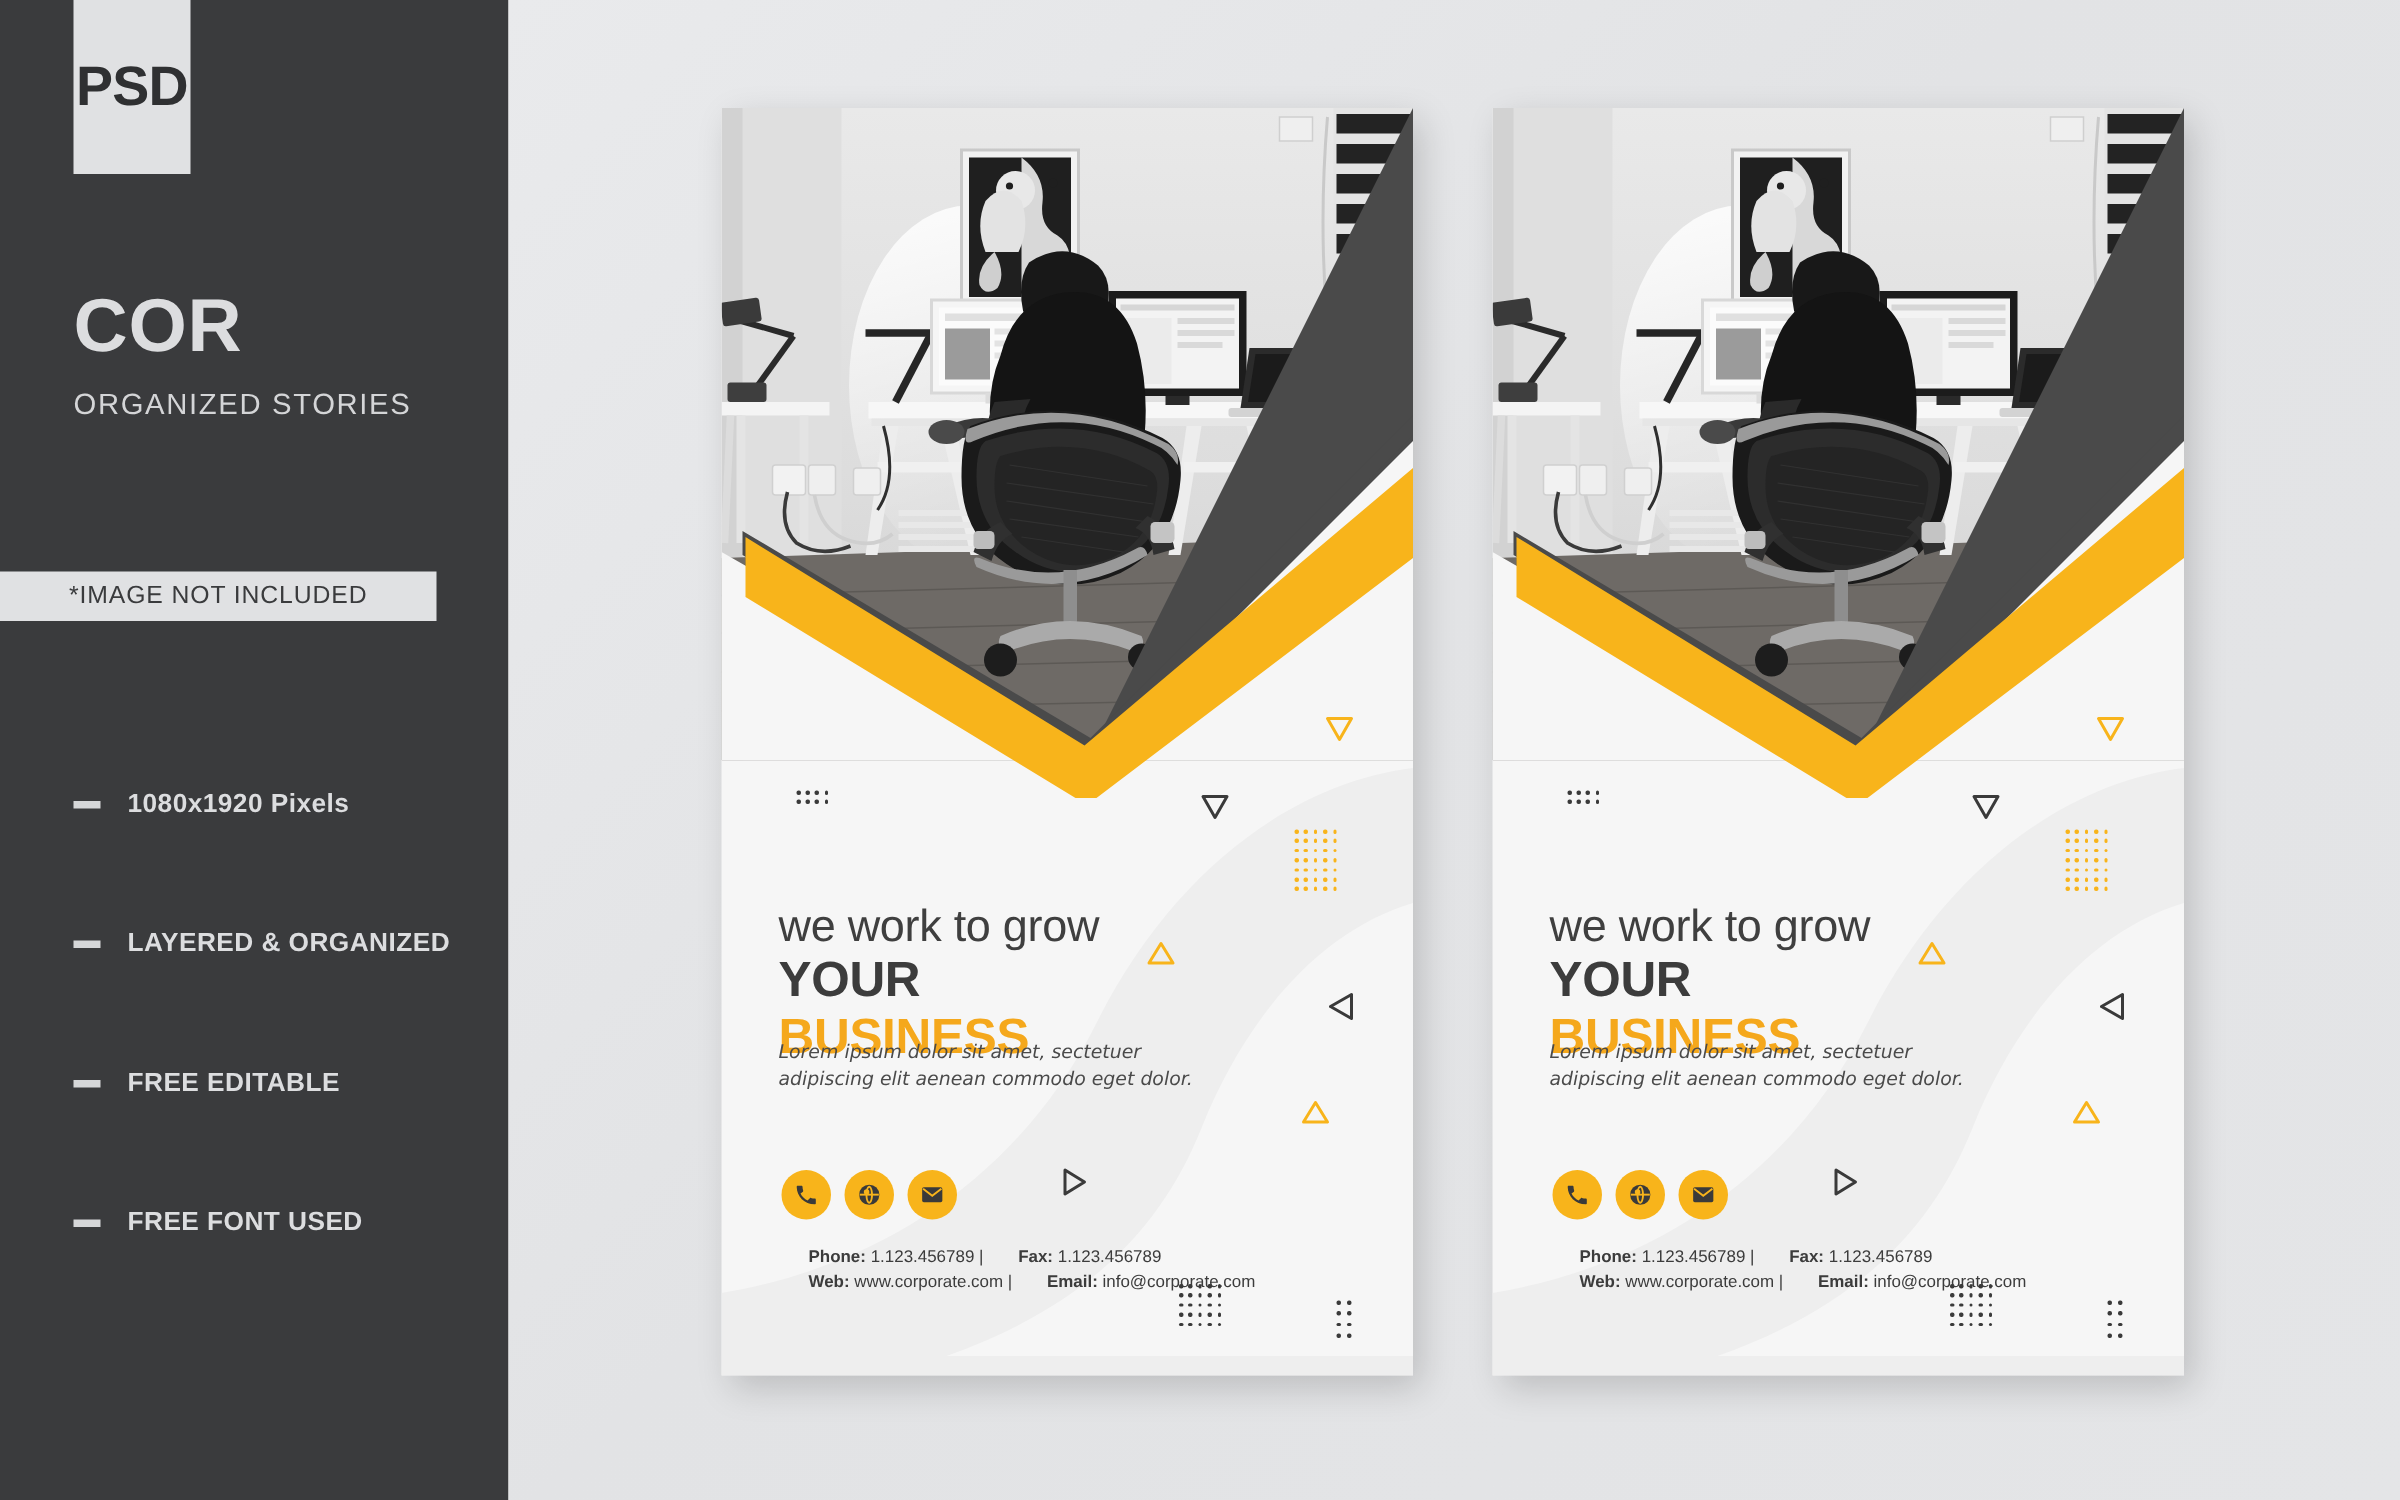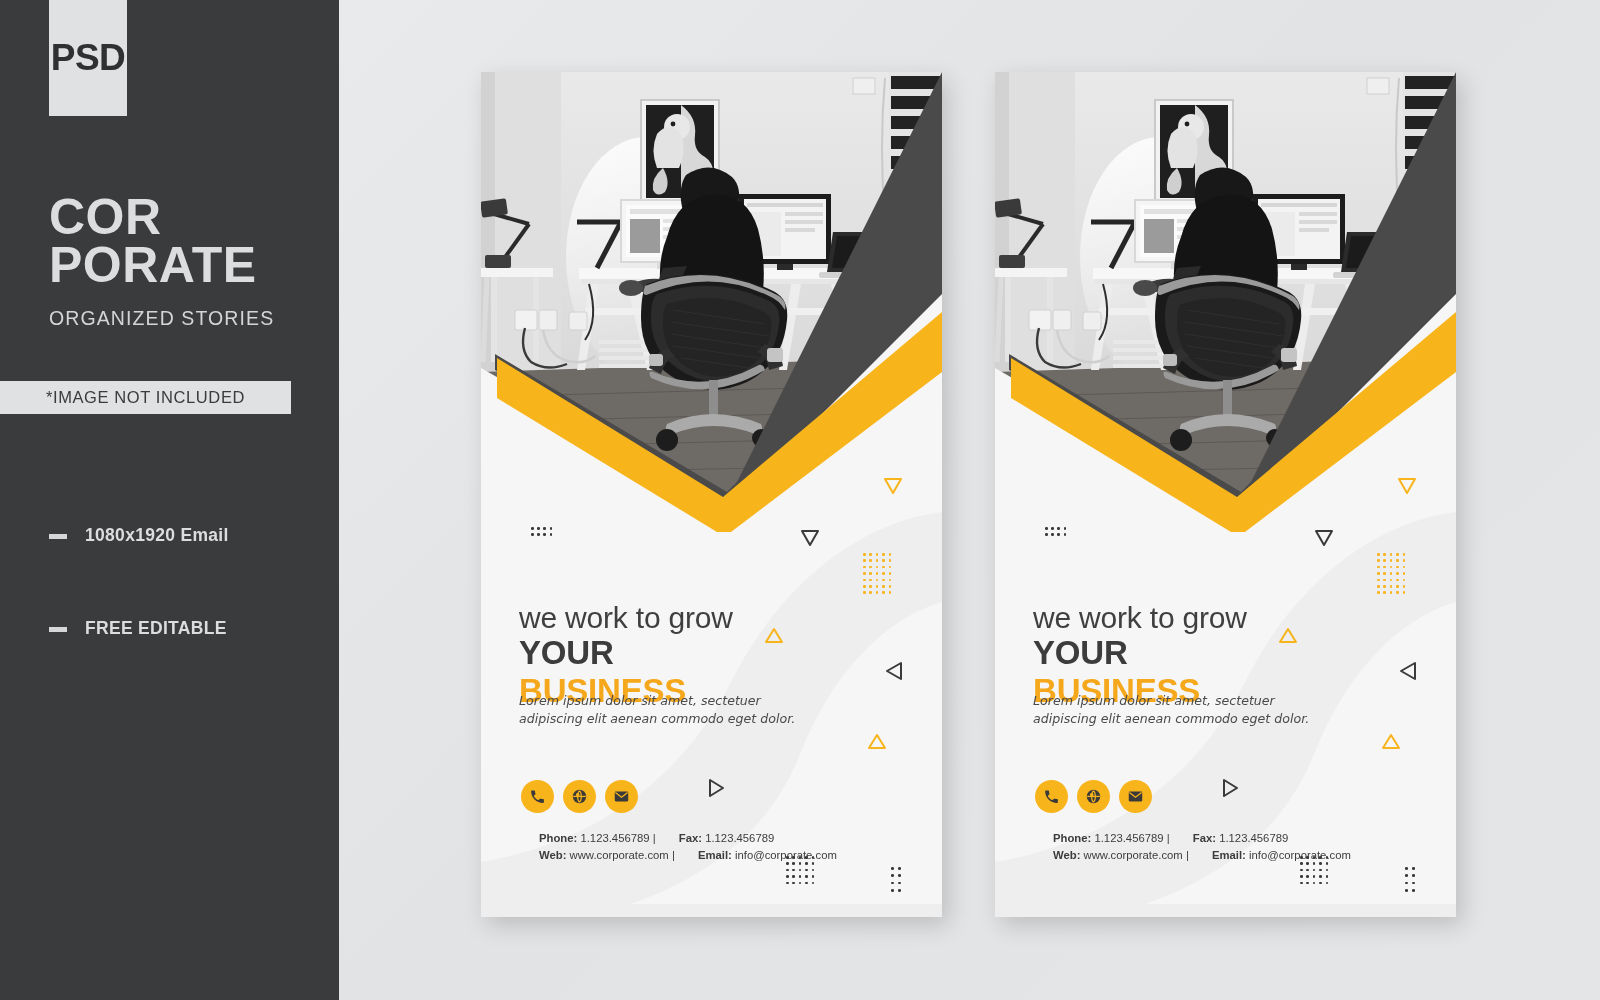--- a/index.html
+++ b/index.html
@@ -161,38 +161,47 @@
 <div class="stage">
 
   <div class="sidebar">
 
     <div class="psd-badge">
       <span>PSD</span>
     </div>
 
     <div class="brand">
       <div class="brand-line">COR</div>
-      <div class="brand-line">PORATE</div>
       <div class="brand-sub">ORGANIZED STORIES</div>
     </div>
 
     <div class="not-included">
       <span>*IMAGE NOT INCLUDED</span>
     </div>
 
     <div class="features">
       <div class="feature">
         <span class="dash"></span>
         <span class="ftxt">1080x1920
-Email</span>
+Pixels</span>
+      </div>
+      <div class="feature">
+        <span class="dash"></span>
+        <span class="ftxt">LAYERED &amp;
+ORGANIZED</span>
       </div>
       <div class="feature">
         <span class="dash"></span>
         <span class="ftxt">FREE
 EDITABLE</span>
+      </div>
+      <div class="feature">
+        <span class="dash"></span>
+        <span class="ftxt">FREE FONT
+USED</span>
       </div>
     </div>
   </div>
 
   <div class="canvas">
 
     <div class="card" id="card-1">
   <div class="photo">
     <svg viewBox="0 0 461 435" preserveAspectRatio="xMidYMid slice">
       <defs>

